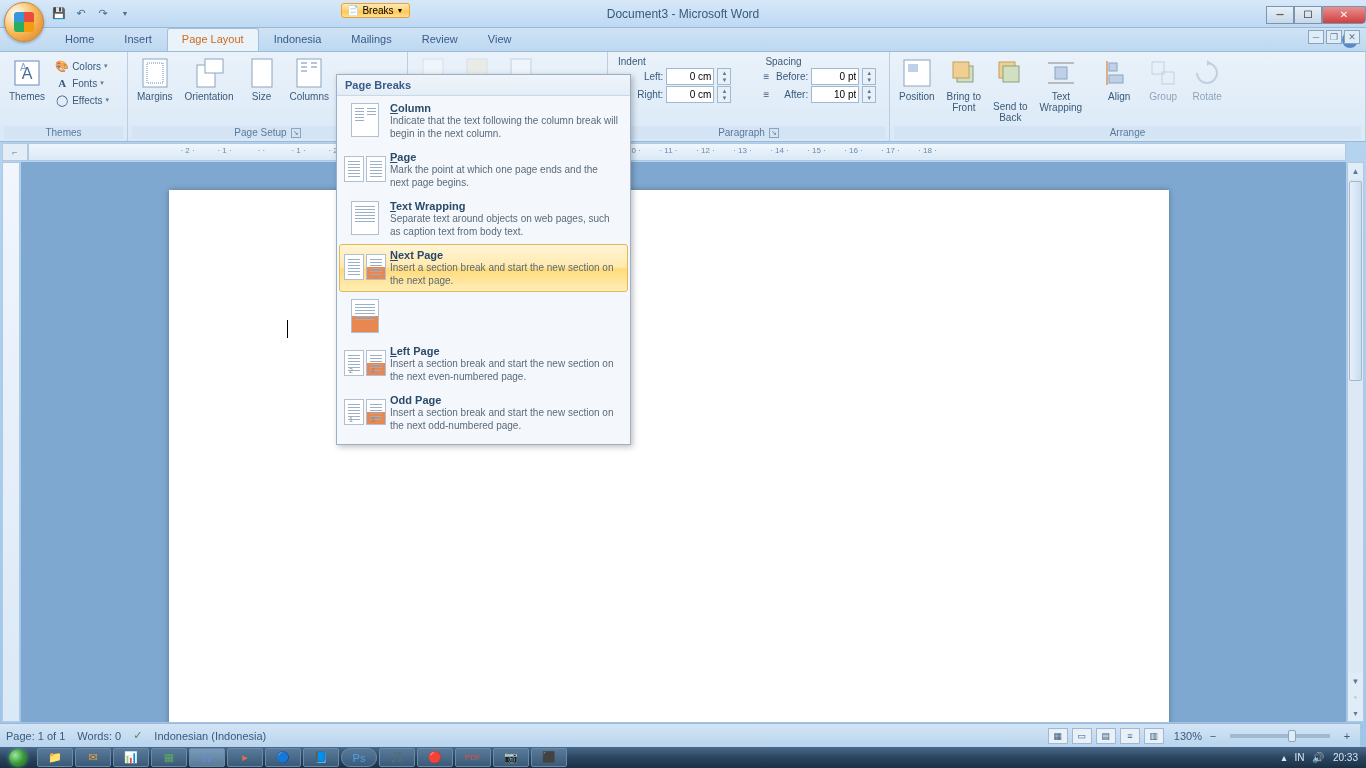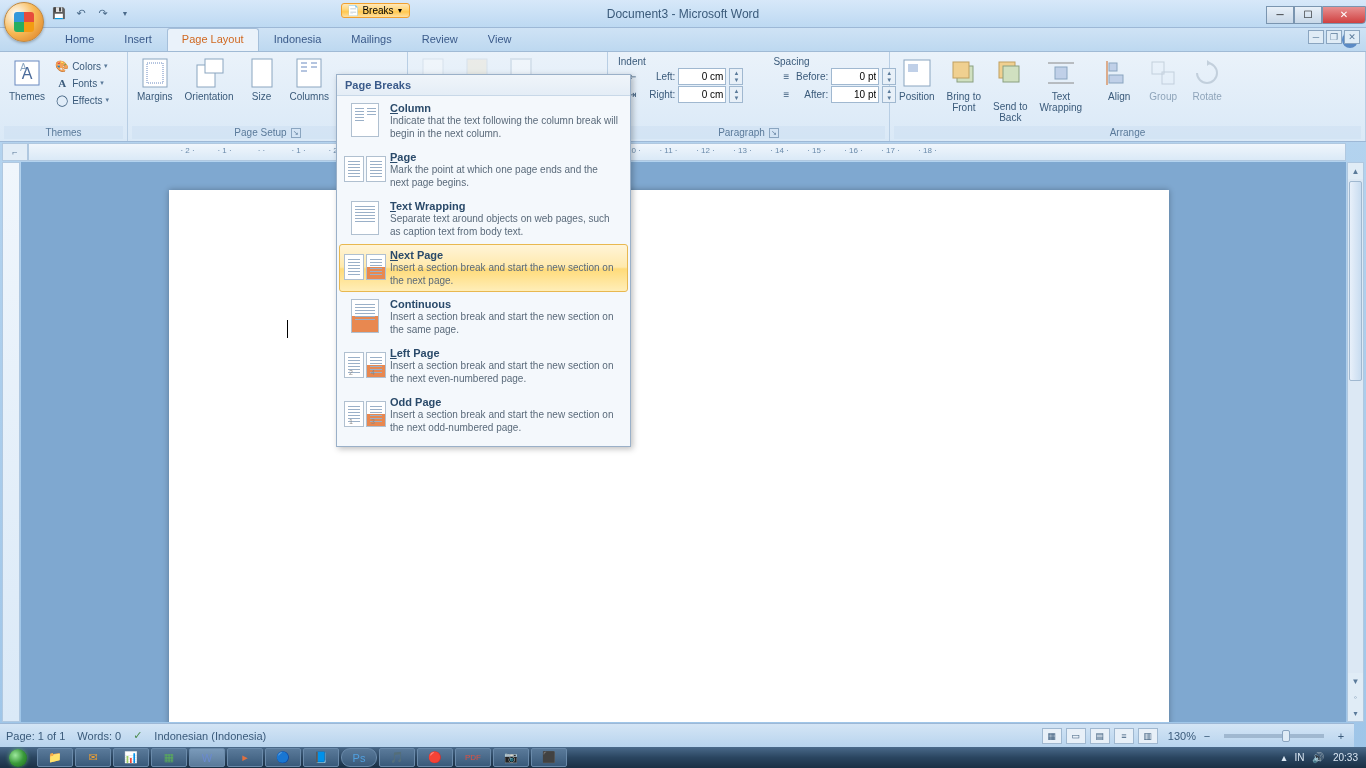--- a/index.html
+++ b/index.html
@@ -33,21 +33,21 @@
 .big-btn { display:flex; flex-direction:column; align-items:center; padding:2px 4px; min-width:42px; cursor:pointer; border:1px solid transparent; border-radius:3px; }
 .big-btn .icon { width:32px; height:32px; display:flex; align-items:center; justify-content:center; font-size:20px; }
 .big-btn .label { font-size:10px; color:#3a5a7a; text-align:center; line-height:1.1; margin-top:2px;}
 .small-btn-row { display:flex; flex-direction:column; gap:1px; }
 .small-btn { display:flex; align-items:center; font-size:10px; color:#3a5a7a; padding:1px 3px; gap:3px; cursor:pointer;}
 .small-btn .ic { width:14px; height:14px; display:inline-flex; align-items:center; justify-content:center; font-size:11px;}
 .small-btn .dd { font-size:7px; color:#5a7a9a;}
 
 .breaks-btn { border:1px solid #f0a030; background:linear-gradient(to bottom,#ffe8b8 0%,#ffd880 40%,#ffc850 60%,#ffe0a0 100%); border-radius:3px; padding:1px 5px; display:flex; align-items:center; font-size:10px; gap:3px; position:absolute; left:341px; top:3px; z-index:50;}
 
-.spin-row { display:flex; align-items:center; gap:3px; font-size:10px; color:#3a5a7a; margin:1px 12px;}
+.spin-row { display:flex; align-items:center; gap:3px; font-size:10px; color:#3a5a7a; margin:1px 0;}
 .spin-row .lbl { min-width:36px; text-align:right;}
 .spin-row input { width:48px; height:17px; font-size:10px; border:1px solid #a0b8d0; padding:4px 2px;text-align:right;}
 .spinner { width:14px; height:17px; display:flex; flex-direction:column; border:1px solid #a0b8d0;}
 .spinner span { flex:1; font-size:6px; display:flex; align-items:center; justify-content:center; background:#e8f0f8; color:#5a7a9a;}
 
 
 .ruler-corner { width:26px; height:18px; background:#e2edf7; border:1px solid #b0c8e0; position:absolute; left:2px; top:143px; display:flex; align-items:center; justify-content:center; font-size:9px; color:#5a7a9a;}
 .hruler { position:absolute; left:28px; right:20px; top:143px; height:18px; background:linear-gradient(to bottom,#f0f6fc,#dae9f7); border:1px solid #b0c8e0; overflow:hidden; font-size:8px; color:#6a8aaa;}
 .hruler-inner { position:absolute; left:140px; top:2px; white-space:nowrap; letter-spacing: 0;}
 .hruler-inner span { display:inline-block; width:37px; text-align:center;}
@@ -70,21 +70,21 @@
 .dd-item .dd-desc { font-size:10px; color:#5a6a7a; line-height:1.25; margin-top:1px;}
 .pg-ic { border:1px solid #b0c0d0; background:#fff; width:28px; height:34px; position:relative;}
 .pg-ic::before { content:""; position:absolute; left:3px; right:3px; top:4px; height:1px; background:#9ab0c8; box-shadow: 0 3px 0 #9ab0c8, 0 6px 0 #9ab0c8, 0 9px 0 #9ab0c8, 0 12px 0 #9ab0c8, 0 15px 0 #9ab0c8;}
 .pg-ic.col::before { left:3px; width:9px; box-shadow: 0 3px 0 #9ab0c8, 0 6px 0 #9ab0c8, 0 9px 0 #9ab0c8, 0 12px 0 #9ab0c8, 12px 0 0 #9ab0c8, 12px 3px 0 #9ab0c8, 12px 6px 0 #9ab0c8;}
 .pg-ic.sec { background:linear-gradient(to bottom, #fff 50%, #e88850 50%);}
 .dd-pages { display:flex; gap:2px;}
 .dd-pages .pg-ic { width:20px; height:26px;}
 .underline-first::first-letter { text-decoration: underline; }
 
 
-.statusbar { position:absolute; left:0; right:12px; bottom:21px; height:24px; background:linear-gradient(to bottom,#d4e5f5,#b8d4ee); border-top:1px solid #9db8d6; display:flex; align-items:center; font-size:11px; color:#3a5a7a; padding:0 6px; gap:12px;}
+.statusbar { position:absolute; left:0; right:6px; bottom:21px; height:24px; background:linear-gradient(to bottom,#d4e5f5,#b8d4ee); border-top:1px solid #9db8d6; display:flex; align-items:center; font-size:11px; color:#3a5a7a; padding:0 6px; gap:12px;}
 .statusbar .right { margin-left:auto; display:flex; align-items:center; gap:4px;}
 .view-btn { width:20px; height:16px; border:1px solid #a0b8d0; background:#e8f0f8; font-size:9px; display:flex; align-items:center; justify-content:center;}
 .zoom-slider { width:100px; height:4px; background:#a0b8d0; position:relative; margin:0 6px;}
 .zoom-slider .thumb { position:absolute; left:58px; top:-4px; width:8px; height:12px; background:#e0ecf6; border:1px solid #8aa5c0; border-radius:2px;}
 
 
 .taskbar { position:absolute; left:0; right:0; bottom:0; height:21px; background:linear-gradient(to bottom,#4a6a8a 0%,#2a4560 50%,#1a3045 100%); display:flex; align-items:center;}
 .start { width:36px; height:21px; display:flex; align-items:center; justify-content:center;}
 .start-orb { width:18px; height:18px; border-radius:50%; background:radial-gradient(circle at 35% 35%,#9de89d,#3a9a3a,#1a6a1a); box-shadow:0 0 4px rgba(120,220,120,0.6);}
 .task-item { width:36px; height:19px; margin:0 1px; background:linear-gradient(to bottom,#5a7a9a,#3a5a7a); border:1px solid #6a8aaa; border-radius:2px; display:flex; align-items:center; justify-content:center; font-size:11px;}
@@ -238,21 +238,21 @@
           </div>
           <div class="label"></div>
         </div>
     </div>
     <div class="group-label">
         <span></span>
       </div>
   </div>
 
   <div class="group" style="width:282px;">
-    <div class="group-content" style="gap:16px; padding:2px 4px;">
+    <div class="group-content" style="gap:32px; padding:2px 4px;">
       <div>
         <div style="font-size:10px;color:#3a5a7a;padding-left:2px;">Indent</div>
         <div class="spin-row">
             <span class="ic">⇤</span>
             <span class="lbl">Left:</span>
             <input value="0 cm" style="">
             <div class="spinner">
               <span>▲</span>
               <span>▼</span>
             </div>
@@ -437,24 +437,20 @@
         </div>
       </div>
     <div class="dd-txt">
         <div class="dd-title underline-first">Next Page</div>
         <div class="dd-desc">Insert a section break and start the new section on the next page.</div>
       </div>
   </div>
   <div class="dd-item">
     <div class="dd-ic">
         <div class="pg-ic sec"></div>
-      </div>
-    <div class="dd-txt">
-        <div class="dd-title">Continuous</div>
-        <div class="dd-desc">Insert a section break and start the new section on the same page.</div>
       </div>
   </div>
   <div class="dd-item">
     <div class="dd-ic">
         <div class="dd-pages">
           <div class="pg-ic">
             <span style="position:absolute;bottom:1px;left:4px;font-size:7px;color:#888;">2</span>
           </div>
           <div class="pg-ic sec">
             <span style="position:absolute;bottom:1px;left:4px;font-size:7px;color:#888;">4</span>

